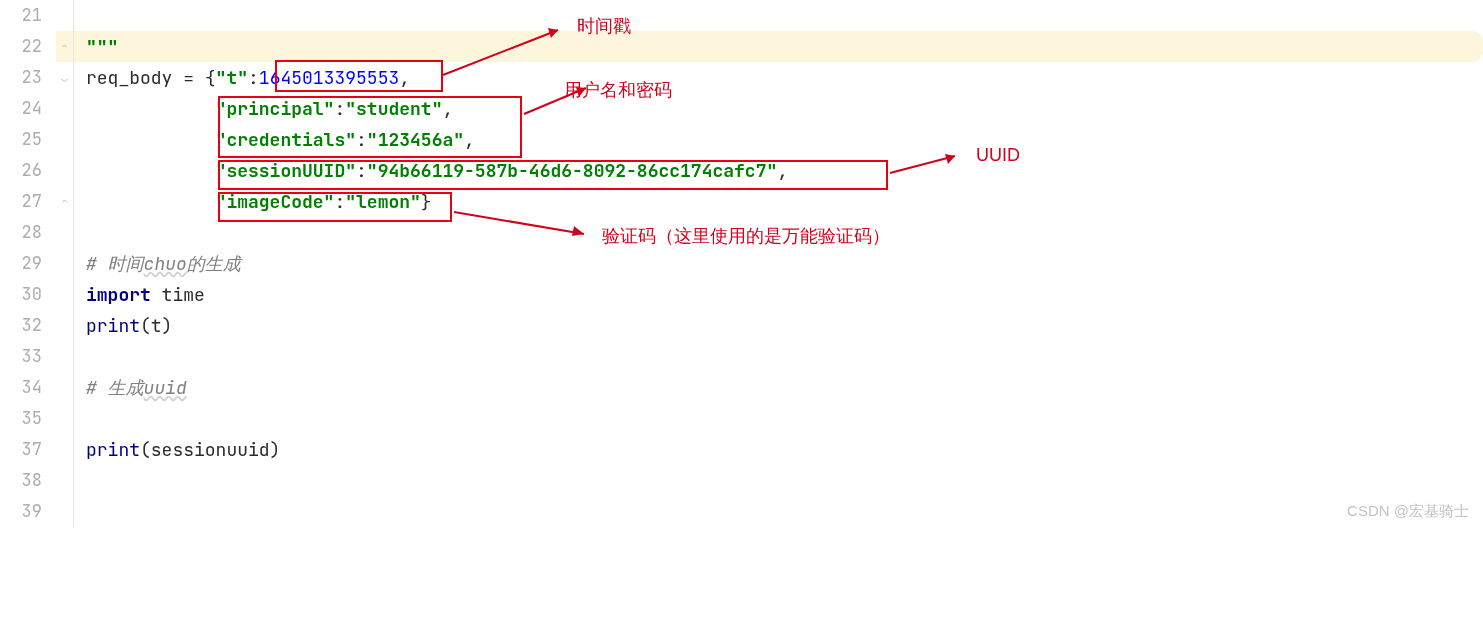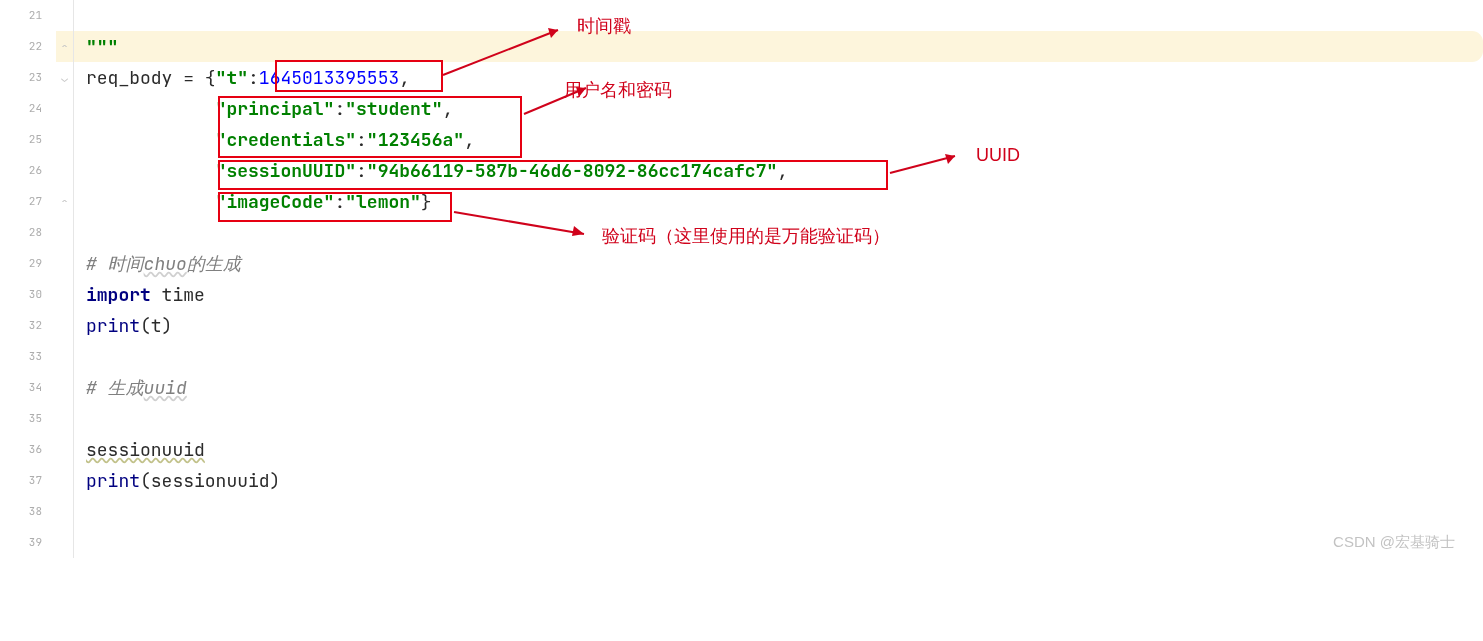--- a/index.html
+++ b/index.html
@@ -39,21 +39,21 @@
     line-height:var(--line-h);
     position:relative;
   }
   .line.hl{background:var(--hl-line);border-radius:11px;}
   .gutter{
     width:var(--gutter-width);
     text-align:right;
     padding-right:14px;
     color:var(--gutter-fg);
     user-select:none;
-    font-size:11px;
+    font-size:17px;
     flex:0 0 var(--gutter-width);
     background:var(--gutter-bg);
   }
   .fold{
     width:var(--fold-col);
     flex:0 0 var(--fold-col);
     border-right:1px solid var(--sep);
     height:var(--line-h);
     position:relative;
   }
@@ -94,21 +94,21 @@
     font-family:"Microsoft YaHei","PingFang SC",sans-serif;
     font-size:18px;
     white-space:nowrap;
   }
   svg.arrow{position:absolute;overflow:visible;}
   .arrow line{stroke:var(--red);stroke-width:2;}
   .arrow polygon{fill:var(--red);}
 
   .watermark{
     position:absolute;
-    right:28px;
+    right:14px;
     bottom:6px;
     font-family:"Microsoft YaHei",sans-serif;
     font-size:15px;
     color:rgba(120,120,120,0.45);
   }
 </style>
 </head>
 <body>
 
 <div class="editor">
@@ -196,25 +196,20 @@
     <div class="gutter">34</div>
     <div class="fold"></div>
     <div class="code"><span class="c"># </span><span class="c">生成</span><span class="c u">uuid</span></div>
   </div>
 
   <div class="line">
     <div class="gutter">35</div>
     <div class="fold"></div>
   </div>
 
-  <div class="line">
-    <div class="gutter">36</div>
-    <div class="fold"></div>
-    <div class="code"><span class="p sq">sessionuuid</span><span class="p"></span></div>
-  </div>
 
   <div class="line">
     <div class="gutter">37</div>
     <div class="fold"></div>
     <div class="code"><span class="b">print</span><span class="p">(sessionuuid)</span></div>
   </div>
 
   <div class="line">
     <div class="gutter">38</div>
     <div class="fold"></div>

